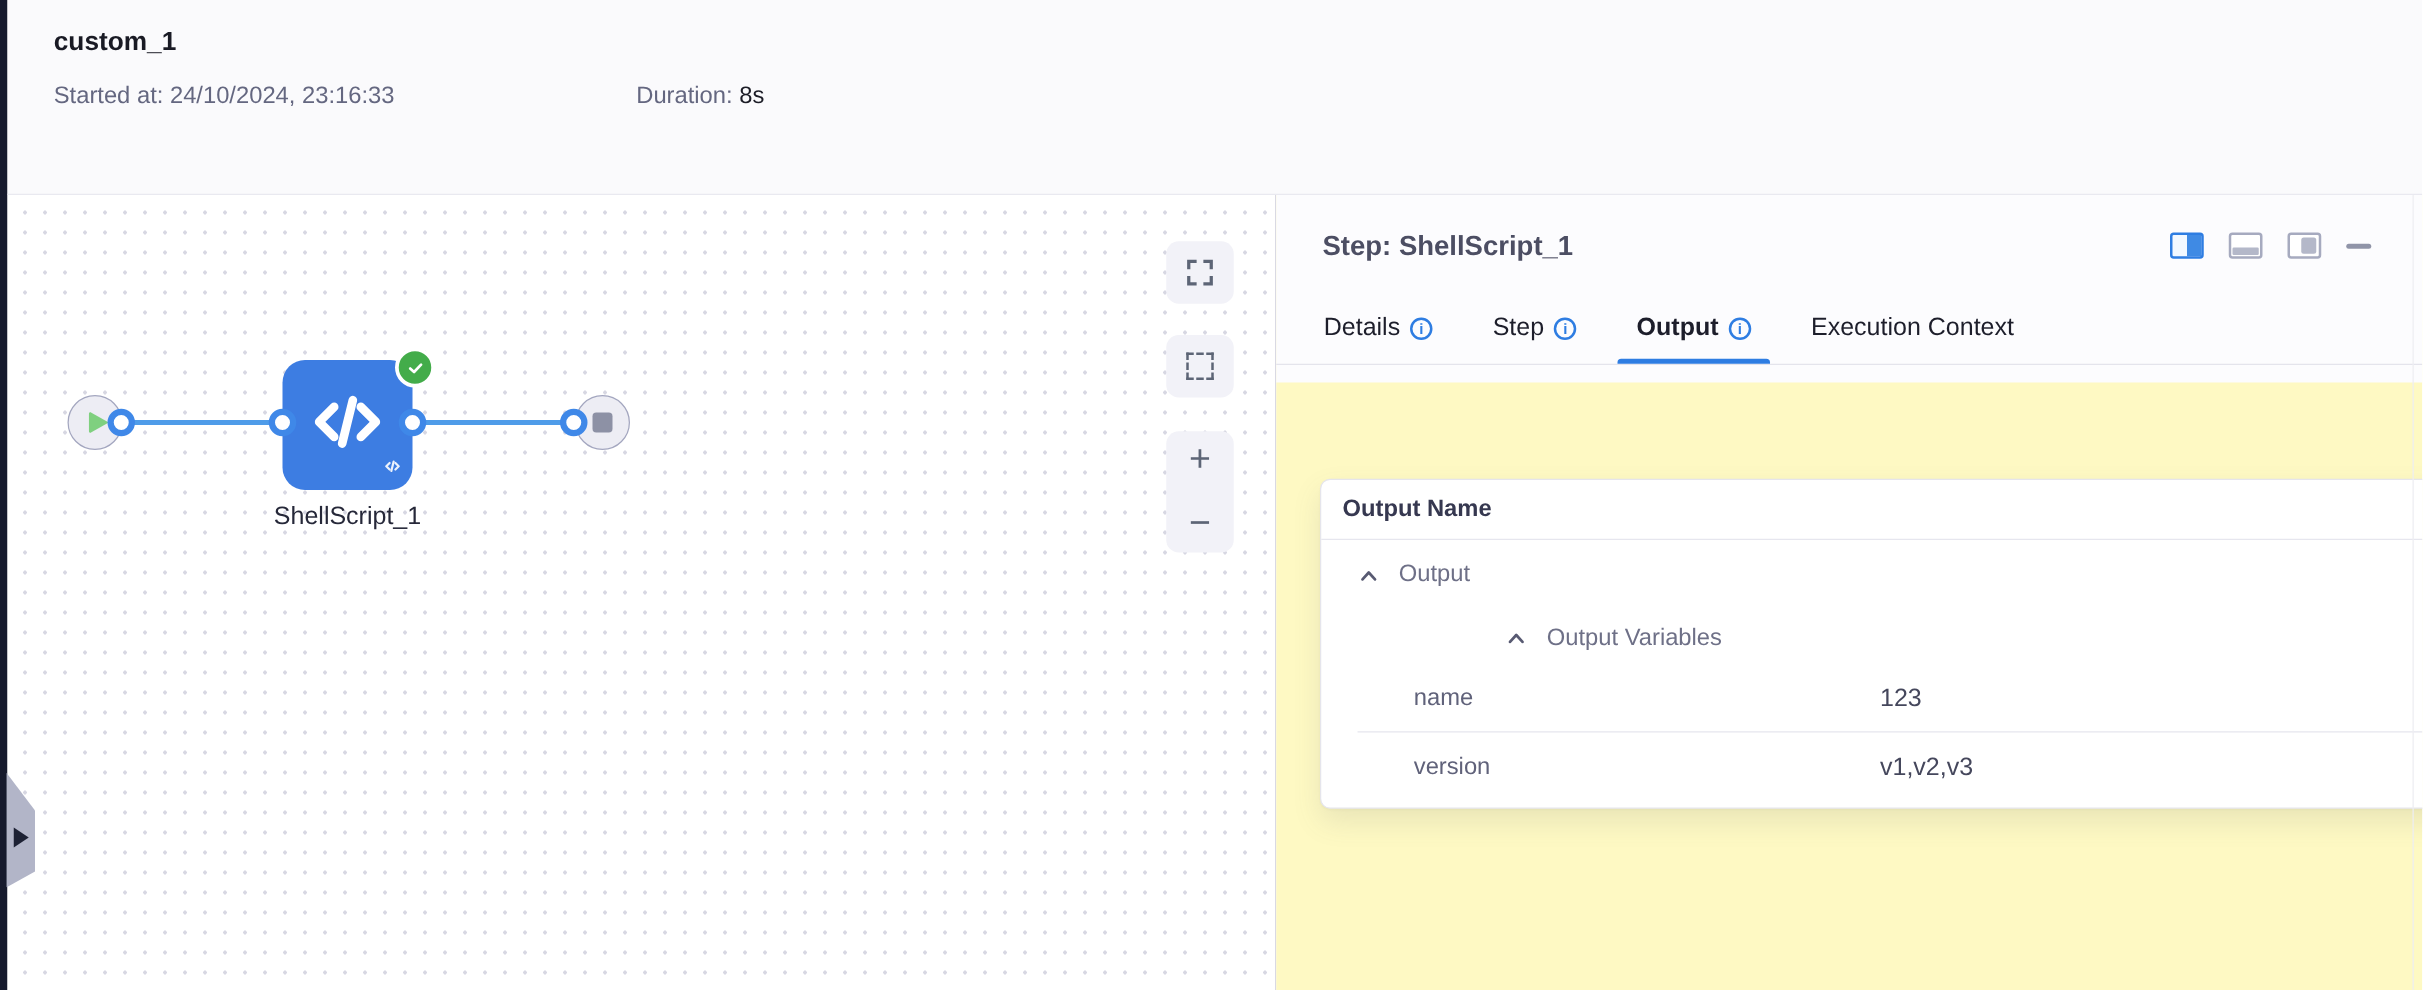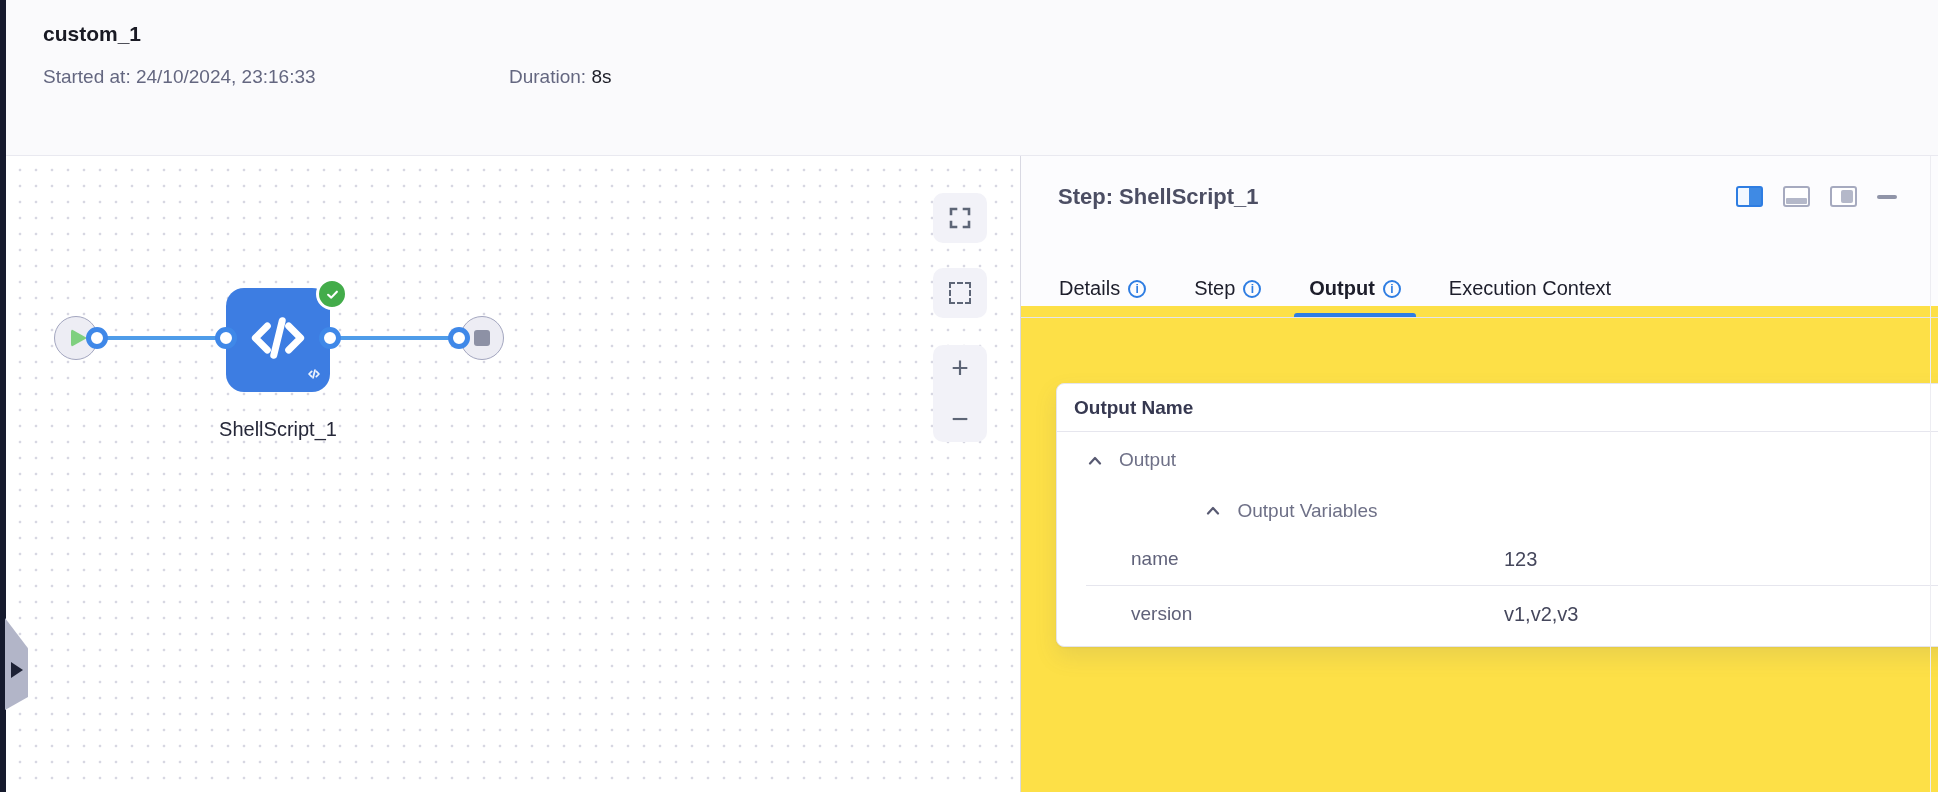--- a/index.html
+++ b/index.html
@@ -33,51 +33,51 @@
             border-top:9px solid transparent;border-bottom:9px solid transparent;border-radius:3px;}
   .stop-sq{position:absolute;left:13px;top:13px;width:16px;height:16px;background:#8d91a5;border-radius:3px;}
   .port{position:absolute;width:22px;height:22px;border-radius:50%;background:#ffffff;border:5px solid #3f88e8;
         box-sizing:border-box;transform:translate(-50%,-50%);}
   .step-node{position:absolute;left:220px;top:132px;width:104px;height:104px;border-radius:18px;
              background:#3d7de2;cursor:pointer;}
   .step-node .code-main{position:absolute;left:50%;top:50%;transform:translate(-50%,-50%);}
   .step-node .code-mini{position:absolute;right:9px;bottom:7px;opacity:.9;}
   .status-badge{position:absolute;left:310px;top:122px;width:26px;height:26px;border-radius:50%;
                 background:#43ac4a;border:3px solid #ffffff;box-sizing:content-box;display:flex;align-items:center;justify-content:center;}
-  .node-label{position:absolute;left:172px;top:262px;width:200px;text-align:center;font-size:20px;color:#262839;}
+  .node-label{position:absolute;left:172px;top:246px;width:200px;text-align:center;font-size:20px;color:#262839;}
 
   
   .ctl-btn{position:absolute;left:927px;width:54px;background:#f2f2f8;border-radius:10px;display:flex;
            align-items:center;justify-content:center;cursor:pointer;color:#5d6576;}
   .ctl-fullscreen{top:37px;height:50px;}
   .ctl-marquee{top:112px;height:50px;}
   .zoom-panel{position:absolute;left:927px;top:189px;width:54px;height:97px;background:#f2f2f8;border-radius:10px;
               display:flex;flex-direction:column;align-items:center;justify-content:space-between;padding:8px 0;box-sizing:border-box;}
   .zoom-glyph{font-size:30px;line-height:30px;color:#5d6576;cursor:pointer;font-weight:400;}
   .marquee-box{width:22px;height:22px;border:2px dashed #5d6576;box-sizing:border-box;}
 
   
   .divider{position:absolute;left:1020px;top:156px;width:1px;height:636px;background:#d9d9e3;}
   .scroll-edge{position:absolute;left:1930px;top:156px;width:1px;height:636px;background:#ededf2;}
 
   
-  .panel{position:absolute;left:1021px;top:156px;width:917px;height:636px;background:#fde047;}
+  .panel{position:absolute;left:1021px;top:156px;width:917px;height:636px;background:#fef9c3;}
   .panel-band{position:absolute;left:0;top:0;width:100%;height:150px;background:#fcfcfe;}
   .panel-title{position:absolute;left:37px;top:28px;font-size:22px;font-weight:600;color:#4c4e63;}
   .view-icons{position:absolute;right:41px;top:30px;display:flex;align-items:center;gap:20px;}
   .vicon{width:27px;height:21px;border-radius:3px;box-sizing:border-box;position:relative;cursor:pointer;}
   .vicon.split-v{border:2px solid #2e7de2;background:linear-gradient(to right,#f2f8ff 0 50%,#3f8ae4 50% 100%);}
   .vicon.split-h{border:2px solid #a6aabf;background:#fff;}
   .vicon.split-h .bar{position:absolute;left:1px;right:1px;bottom:1px;height:6px;background:#b4b8c9;border-radius:1px;}
   .vicon.drawer{border:2px solid #a6aabf;background:#fff;}
   .vicon.drawer .blk{position:absolute;right:2px;top:2px;bottom:2px;width:12px;background:#b4b8c9;border-radius:2px;}
   .min-dash{width:20px;height:4px;border-radius:2px;background:#9094a8;cursor:pointer;}
 
   
-  .tab-row{position:absolute;left:0;right:0;top:104px;height:57px;border-bottom:1px solid #e4e4ec;
+  .tab-row{position:absolute;left:0;right:0;top:78px;height:57px;border-bottom:1px solid #e4e4ec;
            display:flex;align-items:stretch;gap:18px;padding-left:23px;}
   .tab{position:relative;display:flex;align-items:center;gap:8px;padding:0 15px;font-size:20px;color:#1d1e2b;cursor:pointer;}
   .tab.active{font-weight:700;}
   .tab.active::after{content:"";position:absolute;left:0;right:0;bottom:0;height:4px;background:#2e7de2;border-radius:3px 3px 0 0;}
   .info-ic{width:18px;height:18px;border-radius:50%;border:2px solid #2e7de2;color:#2e7de2;display:flex;
            align-items:center;justify-content:center;font-size:12px;font-weight:700;box-sizing:border-box;cursor:pointer;}
 
   
   .card{position:absolute;left:35px;top:197px;width:1002px;height:264px;background:#ffffff;border:1px solid #e5e5ec;
         border-radius:8px;box-shadow:0 10px 22px rgba(96,97,112,.13),0 1px 2px rgba(40,41,61,.04);box-sizing:border-box;

